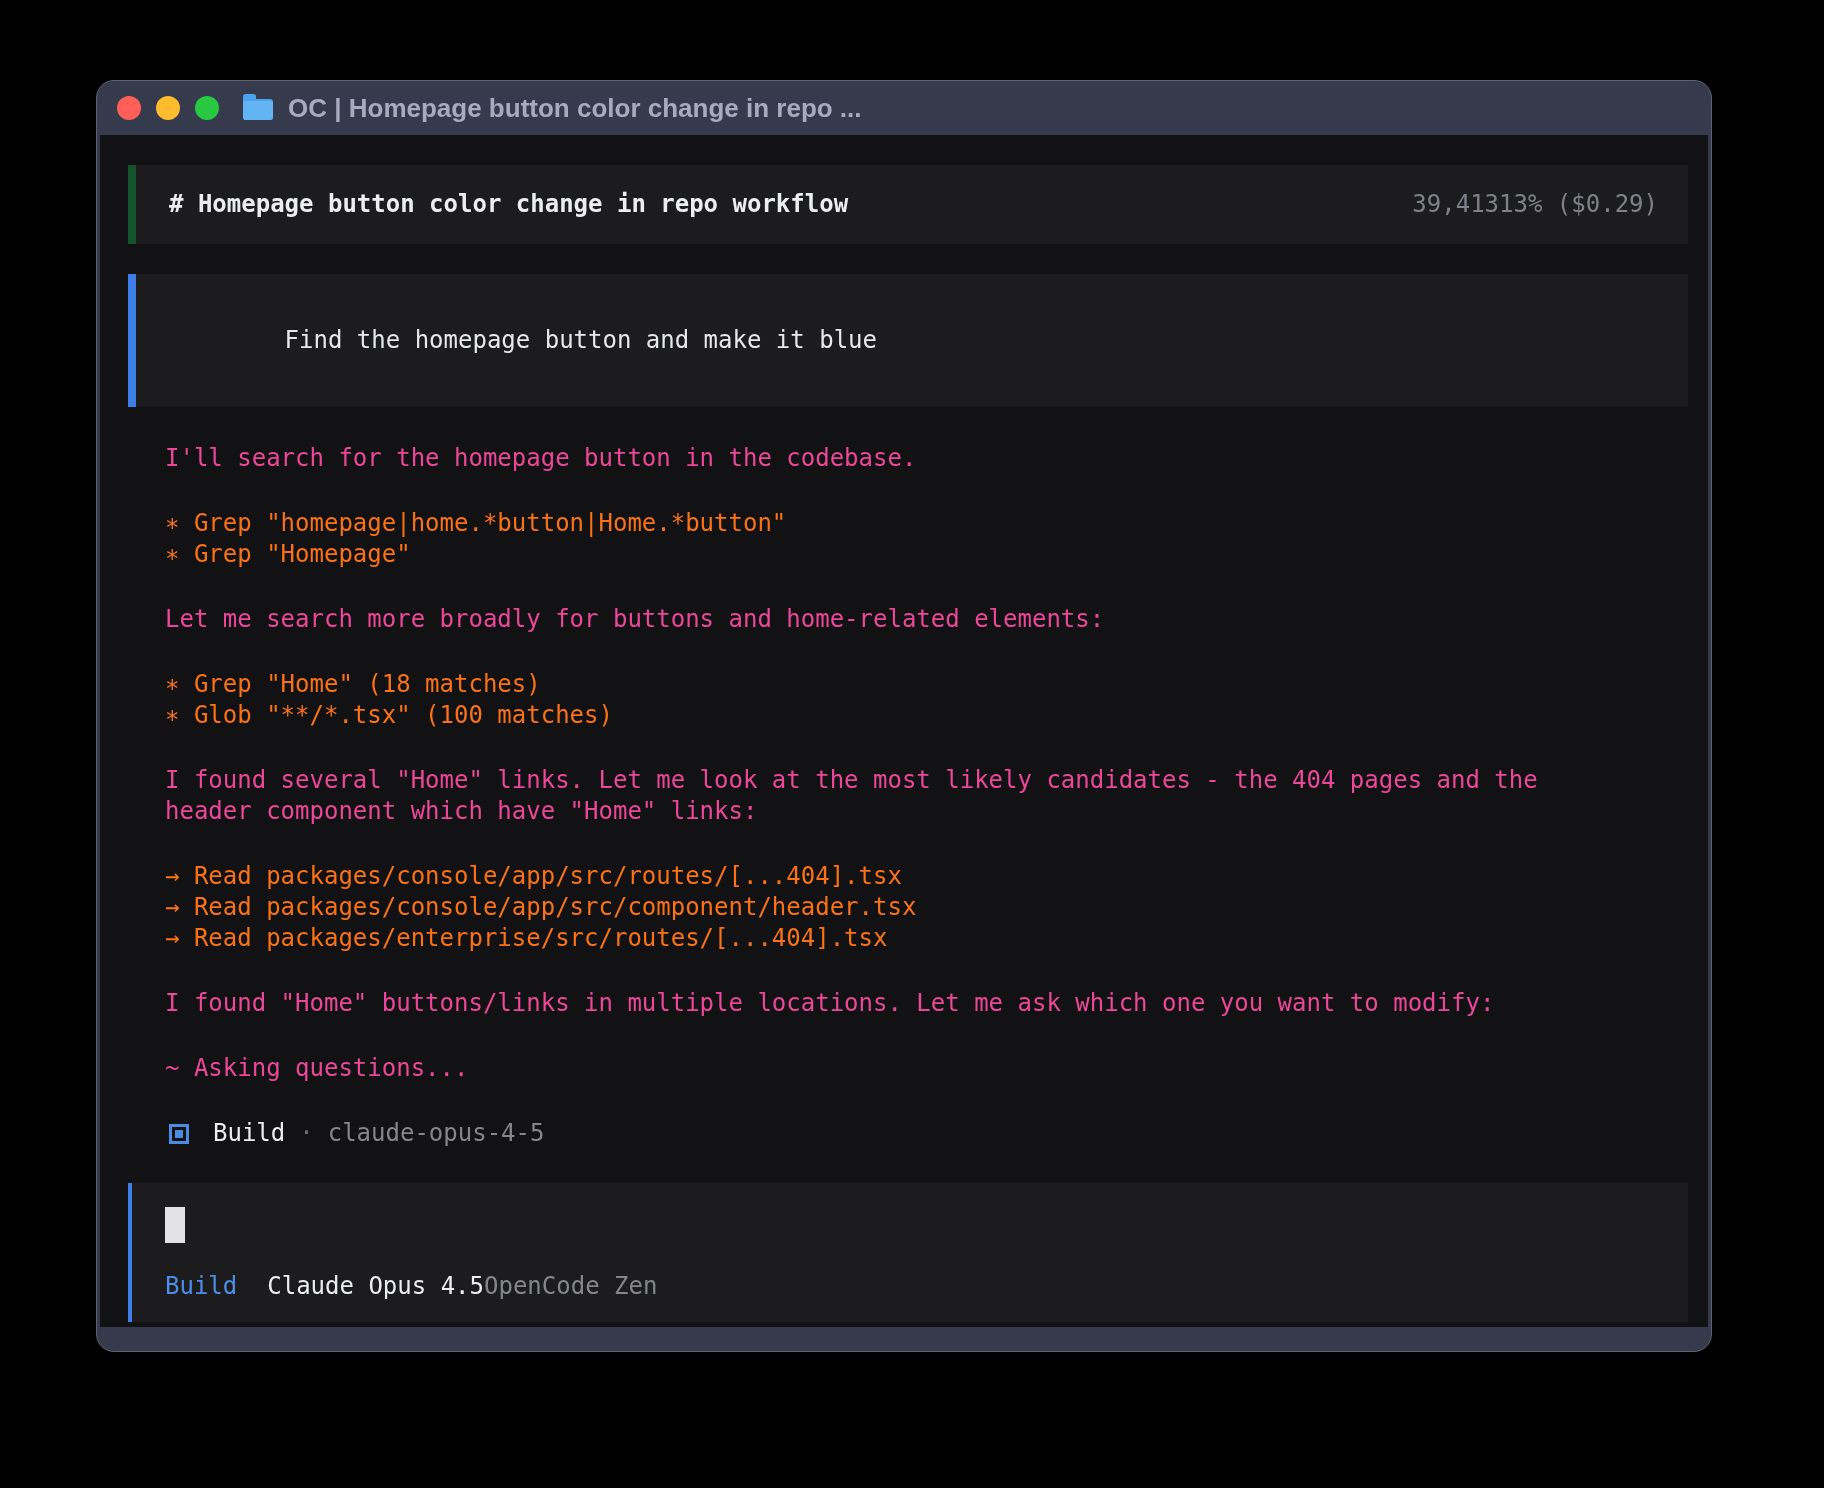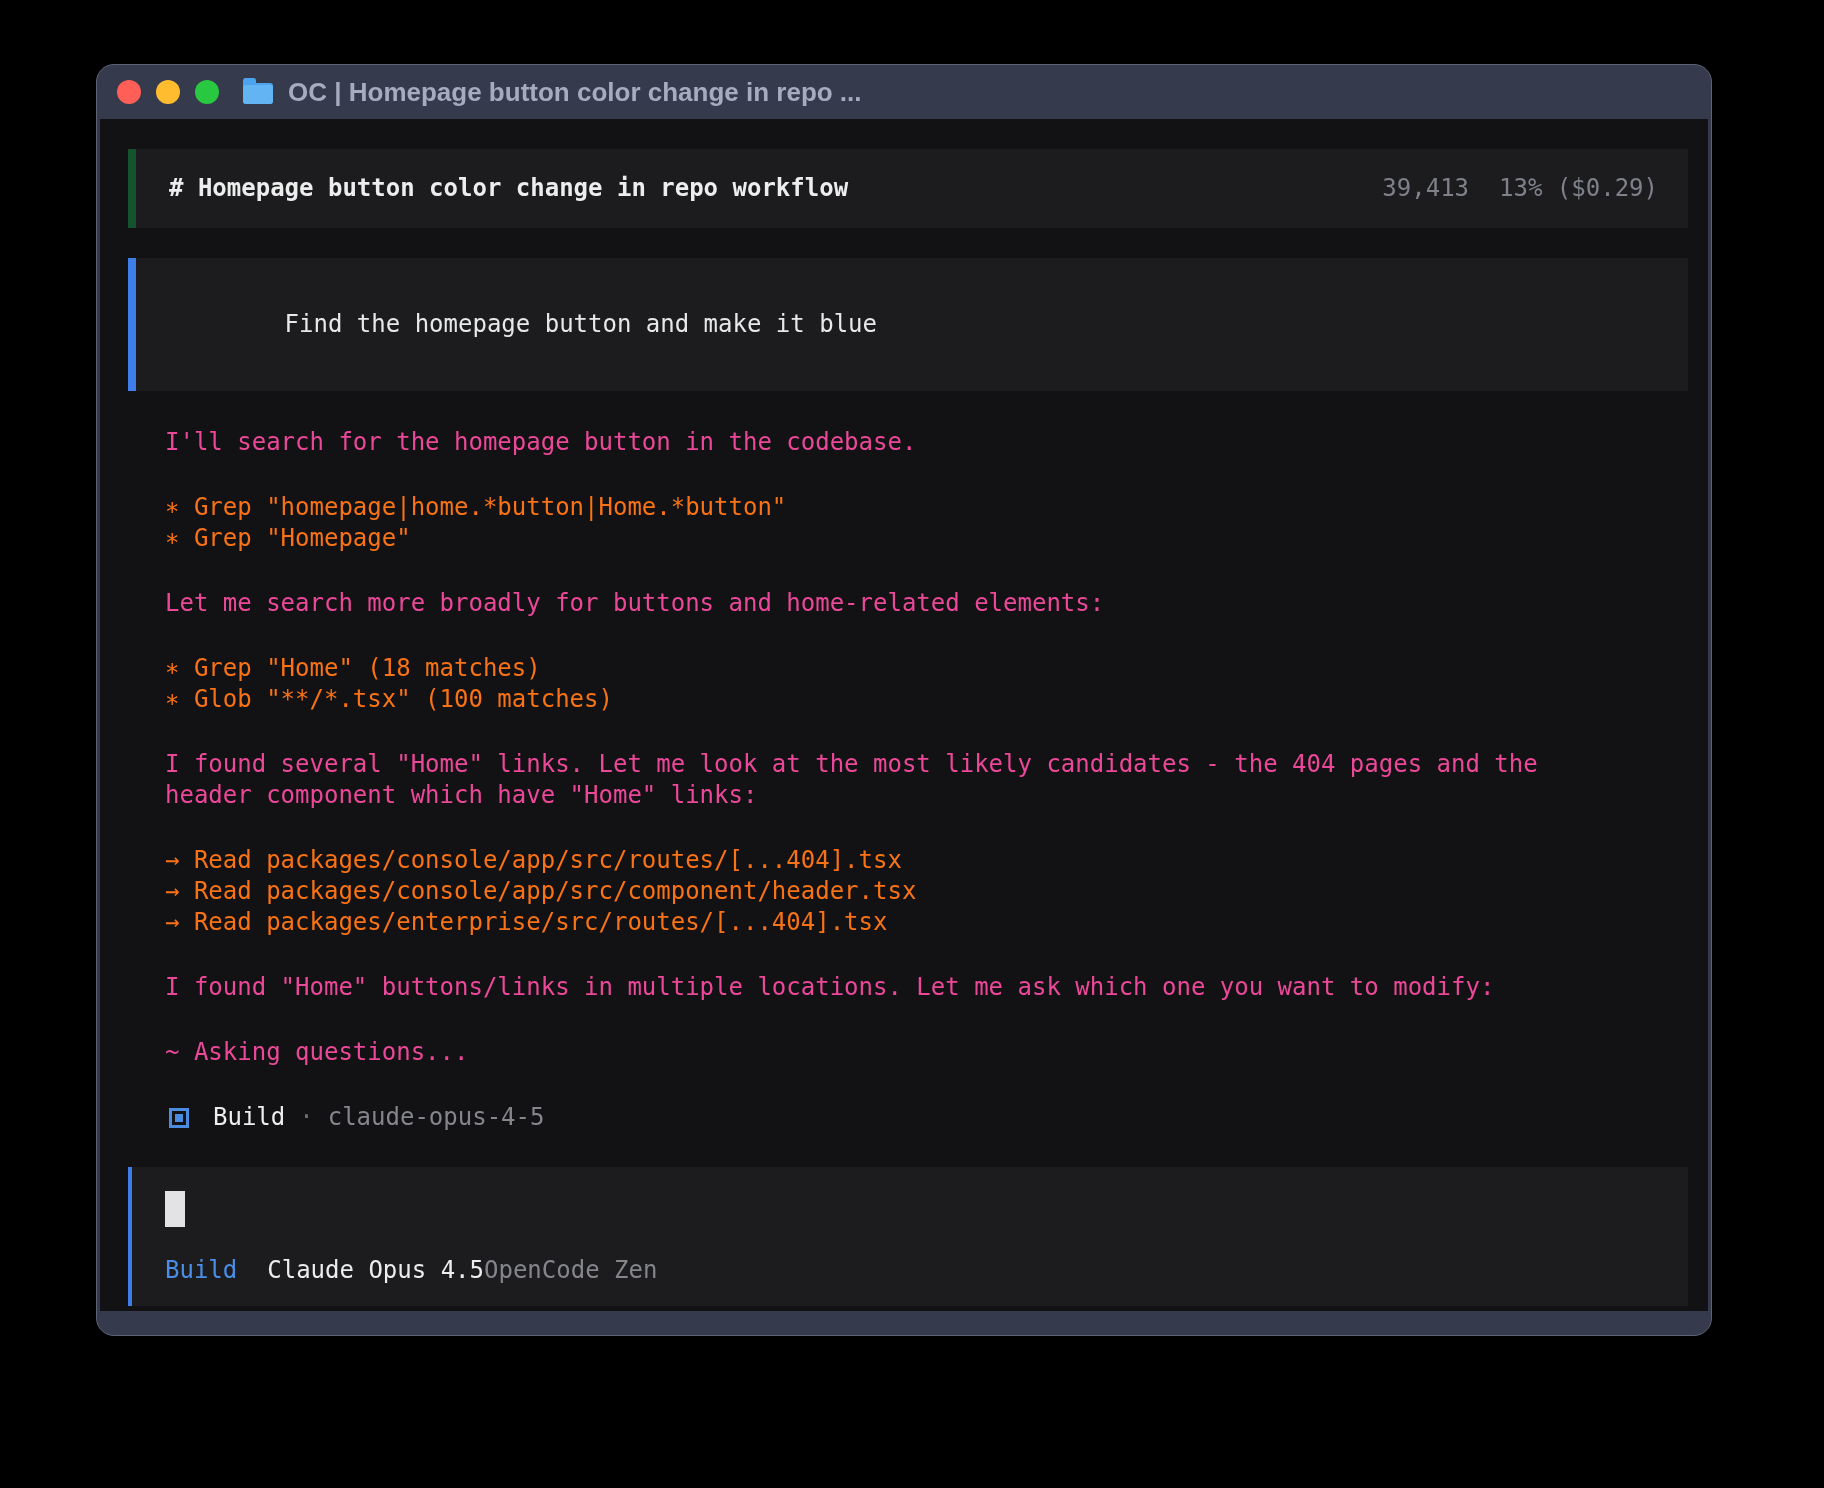--- a/index.html
+++ b/index.html
@@ -3,21 +3,21 @@
 <meta charset="utf-8">
 <style>
   * { margin:0; padding:0; box-sizing:border-box; }
   html,body { background:#000; }
   .screen {
     position:relative; width:1824px; height:1488px;
     background:#000; overflow:hidden;
     font-family:"DejaVu Sans Mono", monospace;
   }
   .window {
-    position:absolute; left:96px; top:64px; width:1616px; height:1272px;
+    position:absolute; left:96px; top:80px; width:1616px; height:1272px;
     background:#353b4d; border:1px solid #5d6375; border-radius:18px;
     display:flex; flex-direction:column; overflow:hidden;
   }
   .titlebar {
     height:54px; flex:0 0 54px; display:flex; align-items:center;
     padding:0 20px;
   }
   .lights { display:flex; gap:15px; align-items:center; }
   .light { width:24px; height:24px; border-radius:50%; }
   .light.red    { background:#ff5f57; }
@@ -46,21 +46,21 @@
     padding:30px 20px 14px 28px;
     display:flex; flex-direction:column; overflow:hidden;
     font-size:24px; line-height:31px; color:#e7e8e9;
   }
   .block {
     background:#1c1c1f; border-left:8px solid #14532d;
     padding:24px 30px 24px 33px;
   }
   .header-block { display:flex; justify-content:space-between; align-items:center; }
   .header-title { font-weight:700; color:#eceded; white-space:pre; }
-  .header-stats { color:#7e818a; display:flex; gap:30px; white-space:pre; }
+  .header-stats { color:#7e818a; display:flex; white-space:pre; }
   .user-block {
     margin-top:30px; border-left-color:#3f7de8;
     padding-top:20px; padding-bottom:20px; color:#e7e8e9; white-space:pre;
   }
   .chat { margin:36px 0 0 37px; }
   .msg { white-space:pre-wrap; margin-bottom:34px; }
   .msg.white { color:#ec4899; }
   .msg.gray  { color:#f97316; }
   .agent-status { margin-left:41px; display:flex; align-items:center; }
   .build-icon {

